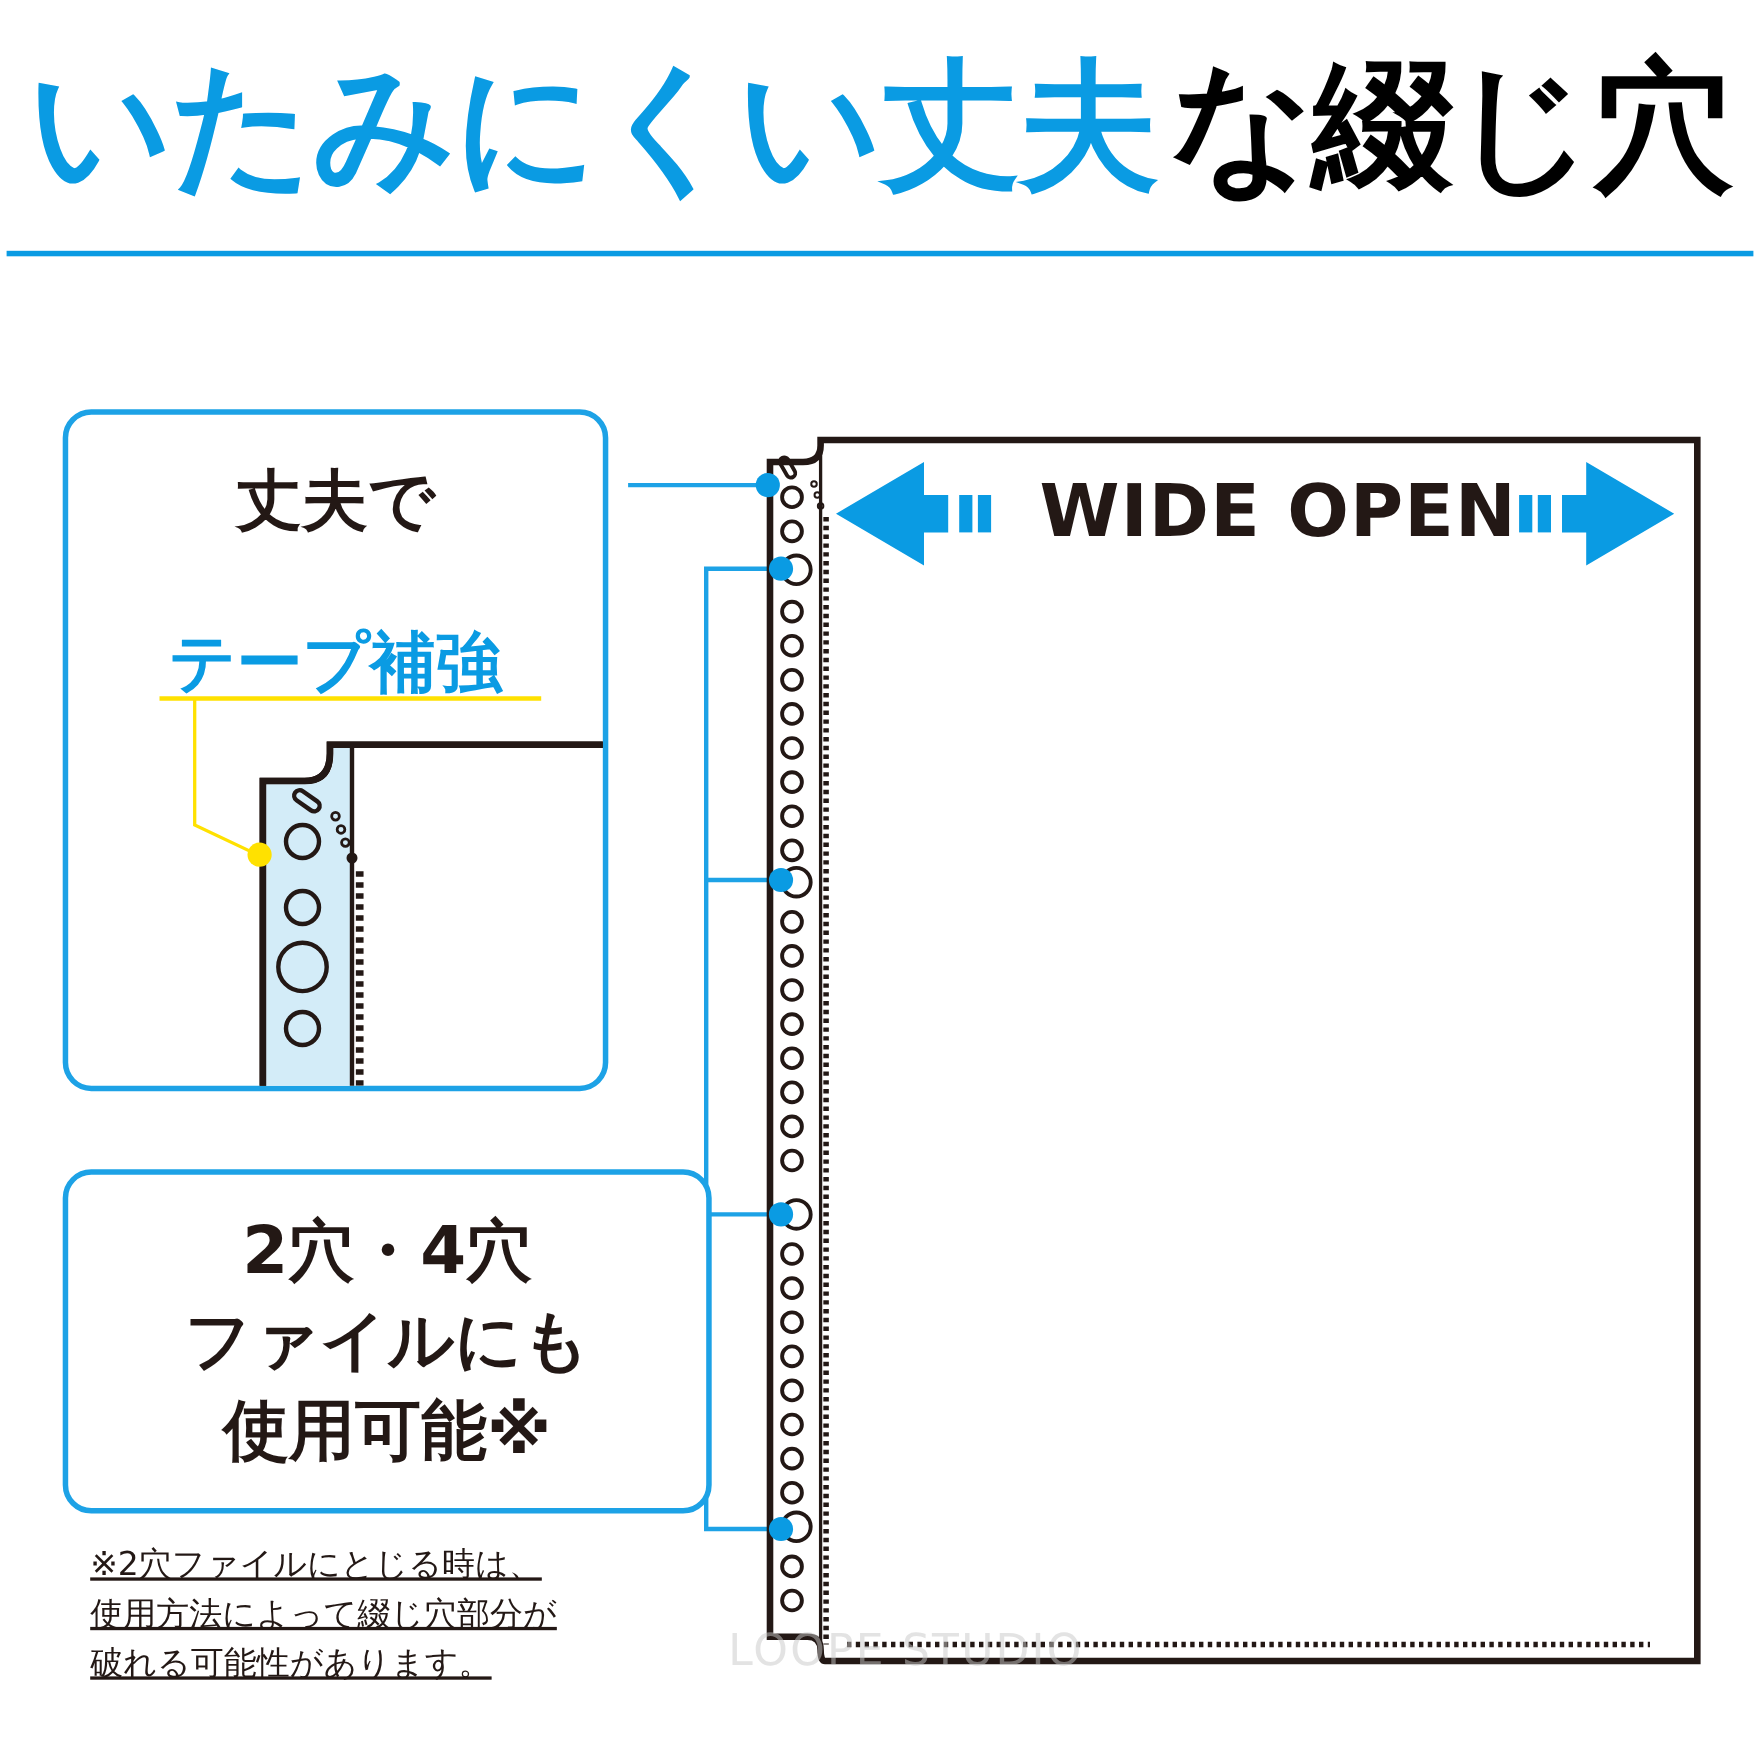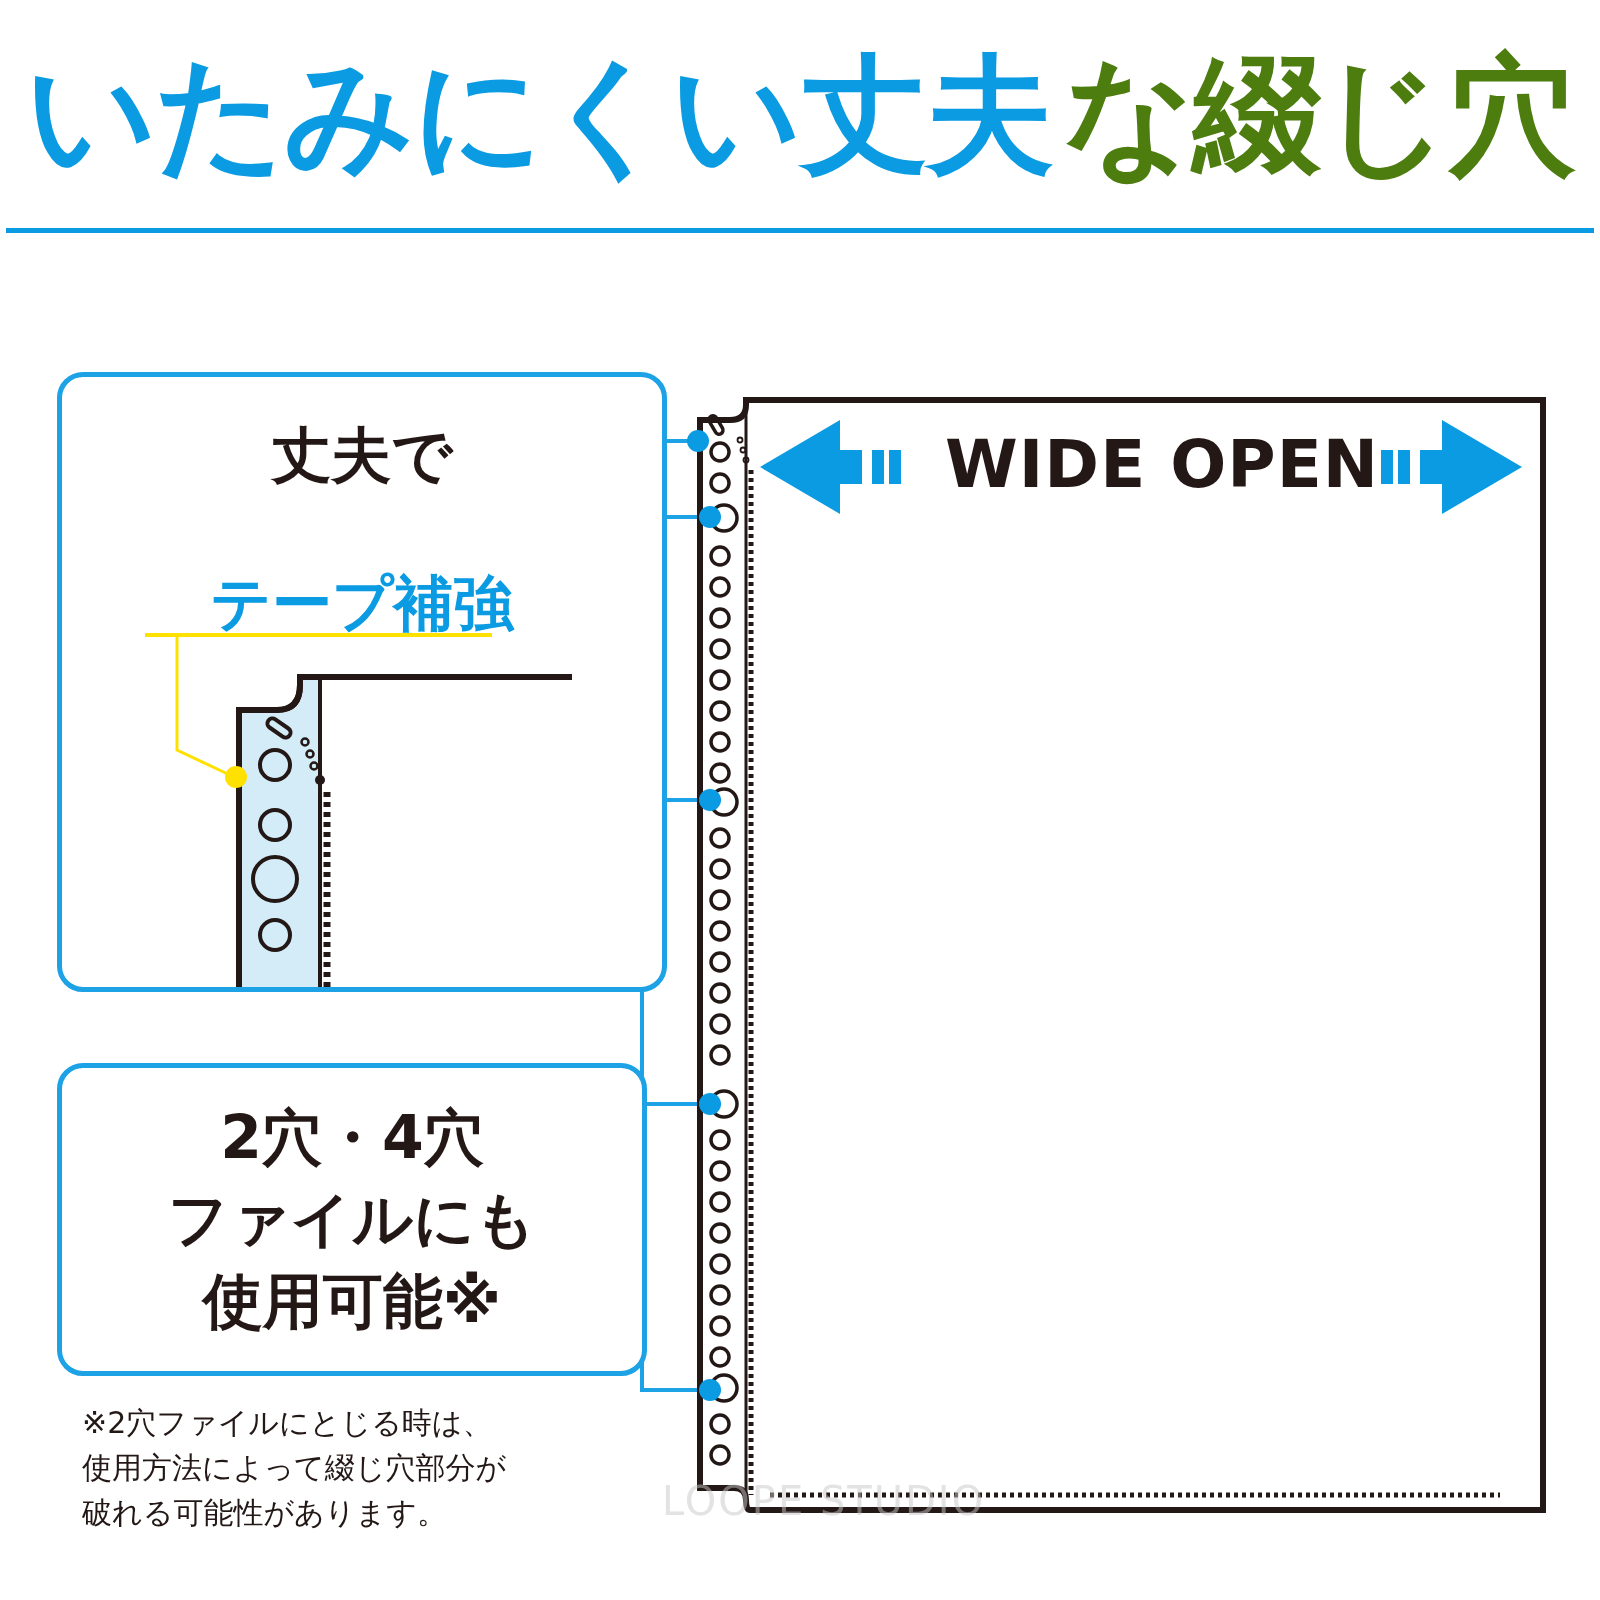--- a/index.html
+++ b/index.html
@@ -1,29 +1,29 @@
 <!DOCTYPE html>
 <html><head>
 <meta charset="utf-8">
 <style>
   html,body{margin:0;padding:0;background:#fff;}
   body{width:1600px;height:1600px;position:relative;overflow:hidden;font-family:"DejaVu Sans","Liberation Sans",sans-serif;color:#231815;}
   .title{position:absolute;left:0;top:40px;width:1600px;text-align:center;font-size:128px;font-weight:bold;letter-spacing:-2px;line-height:150px;white-space:nowrap;}
   .title .blue{color:#0a9be3;margin-top:28px;}
-  .title .dark{color:#4d7c0f;margin-left:12px;}
+  .title .dark{color:#000000;margin-left:12px;}
   .rule{position:absolute;left:6px;top:228px;width:1588px;height:5px;background:#0a9be3;}
   .box{position:absolute;border:5px solid #1da2e6;border-radius:26px;background:#fff;box-sizing:border-box;}
-  .box1{left:57px;top:372px;width:610px;height:620px;overflow:hidden;}
+  .box1{left:57px;top:372px;width:496px;height:620px;overflow:hidden;}
   .box2{left:57px;top:1063px;width:590px;height:313px;}
   .box-text{position:absolute;left:0;width:100%;text-align:center;font-weight:bold;white-space:nowrap;}
   .b1l1{top:38px;font-size:60px;line-height:80px;}
   .b1l2{top:110px;font-size:60px;line-height:80px;}
   .b1l3{top:186px;font-size:60px;line-height:80px;color:#0a9be3;}
   .b2l{font-size:60px;line-height:82px;}
-  .note{position:absolute;left:82px;top:1400px;font-size:30px;line-height:45px;color:#231815;white-space:nowrap;}
+  .note{position:absolute;left:82px;top:1400px;font-size:30px;line-height:45px;color:#231815;white-space:nowrap;text-decoration:underline;}
   .wide{position:absolute;left:945px;top:425px;font-size:66px;font-weight:bold;line-height:80px;letter-spacing:1px;color:#231815;white-space:nowrap;}
   svg{position:absolute;left:0;top:0;}
   .watermark{position:absolute;left:640px;top:1478px;font-size:40px;color:rgba(200,200,200,0.5);letter-spacing:2px;white-space:nowrap;margin-left:22px;}
 </style>
 </head>
 <body>
 
 <div class="title"><span class="blue">いたみにくい丈夫</span><span class="dark">な綴じ穴</span></div>
 <div class="rule"></div>
 

